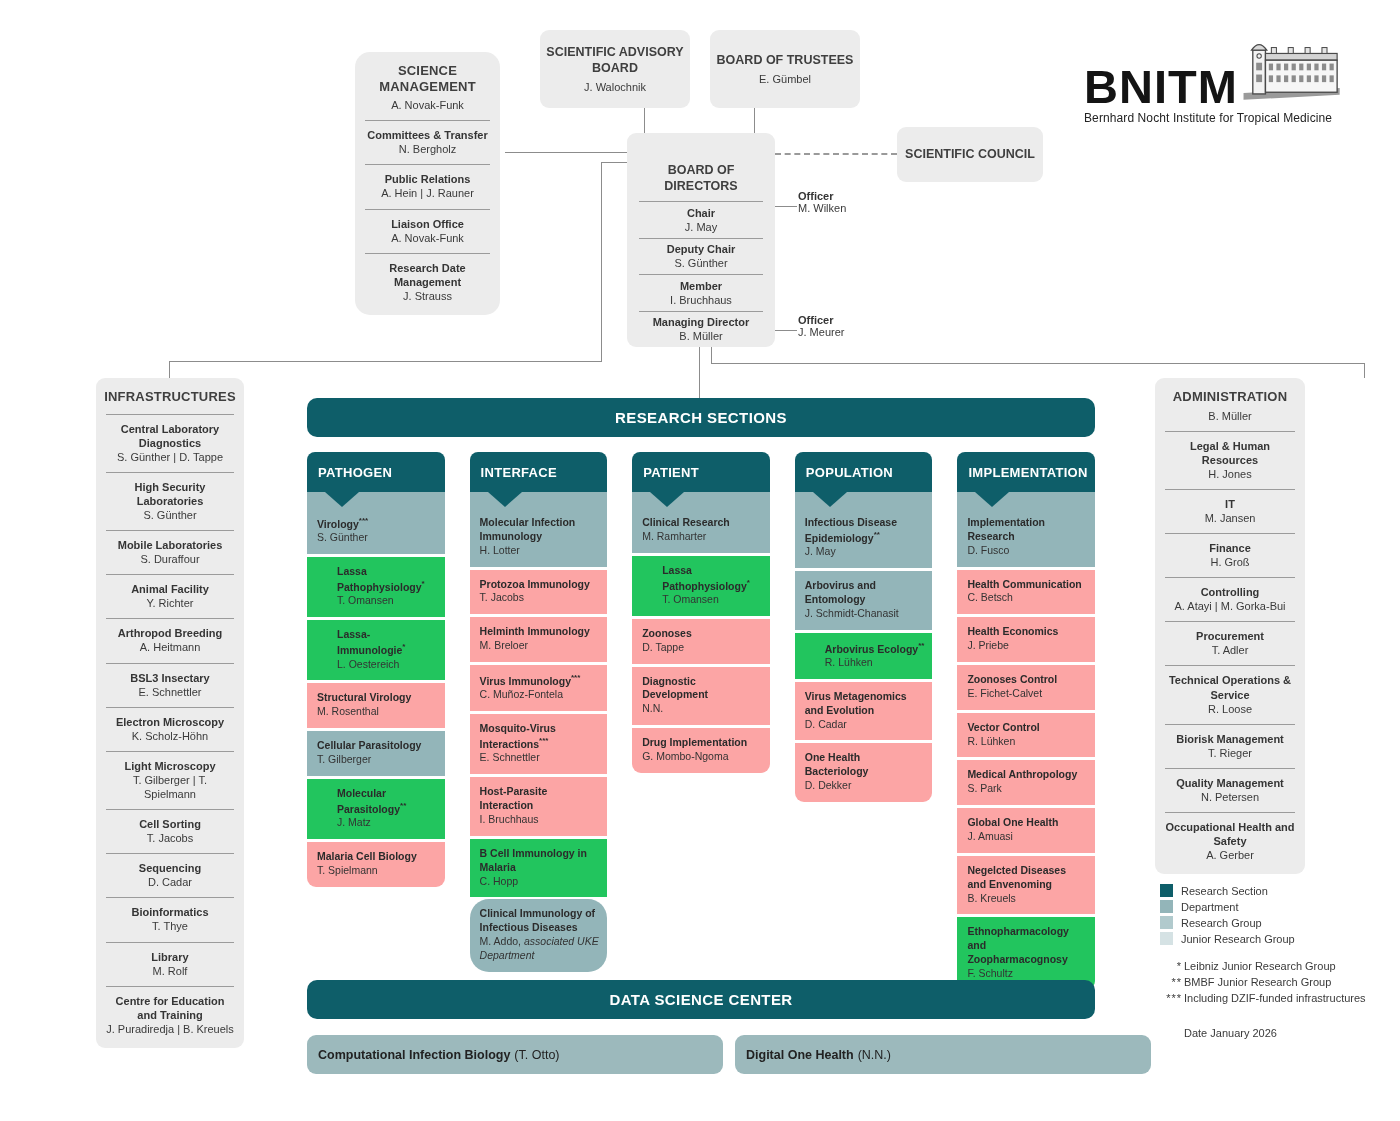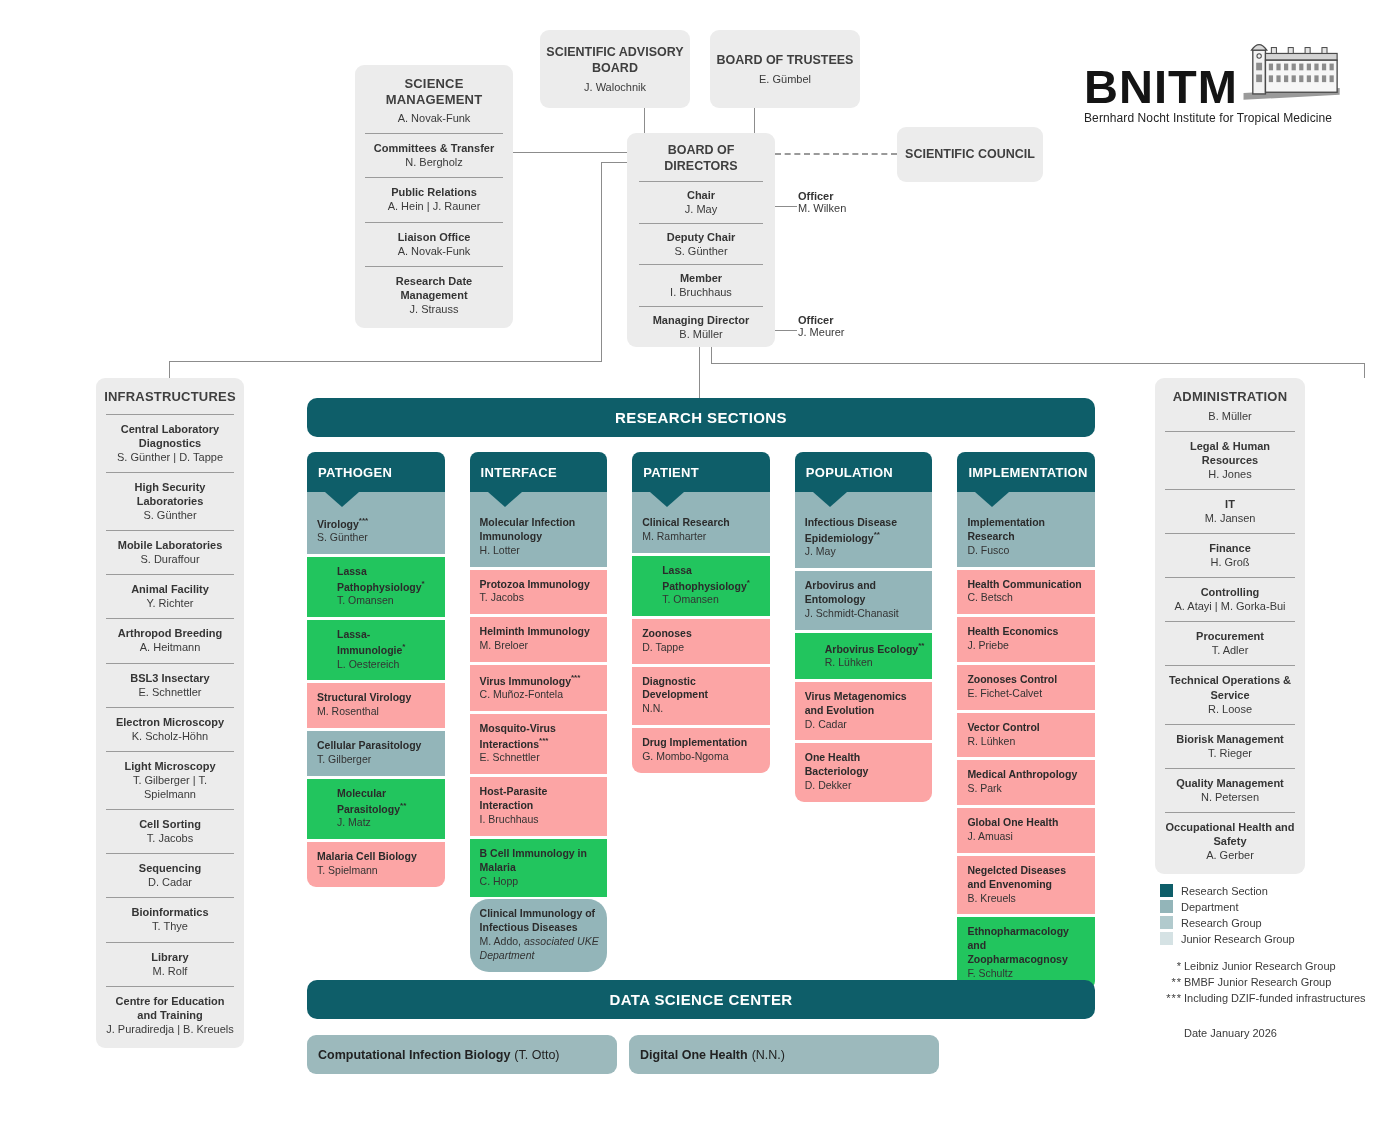--- a/index.html
+++ b/index.html
@@ -11,36 +11,36 @@
   .dline { position:absolute; height:0; border-top:2px dashed #9a9a9a; }
 
   
   .gray-panel { position:absolute; background:#ececec; border-radius:9px; text-align:center; padding-bottom:4px; }
   .panel-title { font-weight:bold; font-size:13px; letter-spacing:.2px; color:#3f3f3f; padding:11px 8px 2px; line-height:1.2; }
   .panel-head-name { font-size:11px; padding:3px 6px 9px; }
   .panel-row { border-top:1px solid #9b9b9b; margin:0 10px; padding:7px 0 8px; }
   .panel-row-title { font-weight:bold; font-size:11px; line-height:1.28; color:#353535; }
   .panel-row-name { font-size:11px; line-height:1.28; }
 
-  .sm-panel   { left:355px; top:65px;  width:158px; }
+  .sm-panel   { left:355px; top:52px;  width:145px;border-radius:15px; }
   .infra-panel{ left:96px;  top:378px; width:148px; }
   .admin-panel{ left:1155px;top:378px; width:150px; }
 
   .top-box { position:absolute; background:#ececec; border-radius:9px; text-align:center;
              display:flex; flex-direction:column; justify-content:center; }
   .top-box .tb-title { font-weight:bold; font-size:12.5px; color:#3f3f3f; line-height:1.25; }
   .top-box .tb-name  { font-size:11px; padding-top:5px; }
   .ab-box { left:540px; top:30px; width:150px; height:78px; }
   .bt-box { left:710px; top:30px; width:150px; height:78px; }
   .council-box { left:897px; top:127px; width:146px; height:55px; }
 
   .board-panel { left:627px; top:133px; width:148px; height:214px; position:absolute;
                  background:#ececec; border-radius:9px; text-align:center;
                  display:flex; flex-direction:column; }
-  .board-head { padding:10px 15px 7px; }
+  .board-head { padding:10px 15px 7px;margin-top:20px; }
   .board-head .tb-title { font-weight:bold; font-size:12.5px; line-height:1.25; color:#3f3f3f; }
   .board-row { border-top:1px solid #9b9b9b; margin:0 12px; flex:1;
                display:flex; flex-direction:column; justify-content:center; }
   .board-row .panel-row-title { font-size:11px; }
 
   .officer { position:absolute; left:798px; width:100px; text-align:left; }
   .officer-role { font-weight:bold; font-size:11px; color:#353535; }
   .officer-name { font-size:11px; }
 
   
@@ -66,21 +66,21 @@
   .item.junior { background:#22c55e; }
   .item.indent { padding-left:30px; }
   .item.last { border-radius:0 0 9px 9px; }
   .item.associated { border-radius:19px; margin-top:2px; }
   .item-title { font-weight:bold; color:#2b2b2b; }
   .item-title sup { font-size:8px; }
   .item-name { color:#333333; }
   .item-name i { font-style:italic; }
 
   
-  .dsc-row { position:absolute; left:307px; top:1035px; width:632px; display:flex; gap:12px; }
+  .dsc-row { position:absolute; left:307px; top:1035px; width:844px; display:flex; gap:12px; }
   .dsc-box { flex:1; background:#9cb9bc; border-radius:9px; height:39px;
              display:flex; align-items:center; padding-left:11px; font-size:12.5px; color:#222; }
   .dsc-box b { margin-right:4px; }
 
   
   .legend { position:absolute; left:1160px; top:884px; width:236px; }
   .legend-entry { display:flex; align-items:center; margin-bottom:3px; }
   .legend-swatch { width:13px; height:13px; margin-right:8px; flex:none; }
   .legend-label { font-size:11px; }
   .legend-fns { margin-top:14px; }

